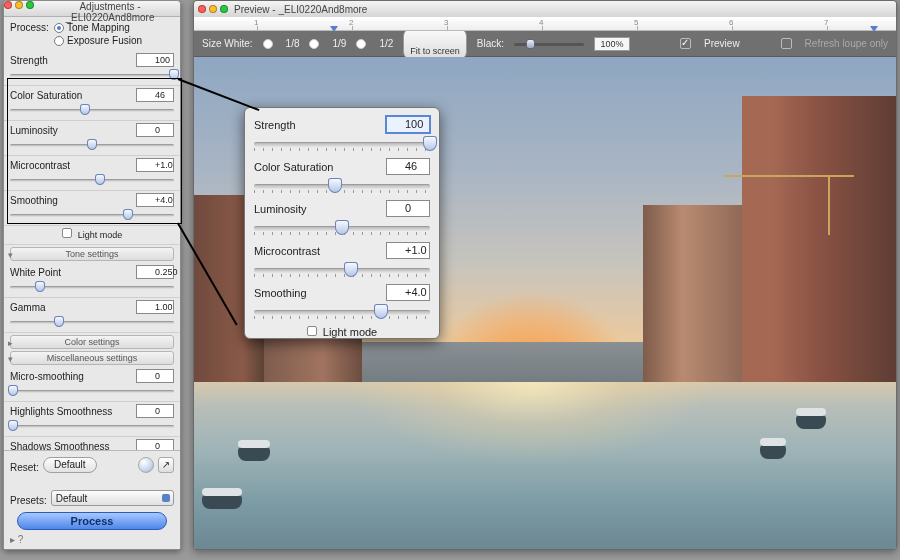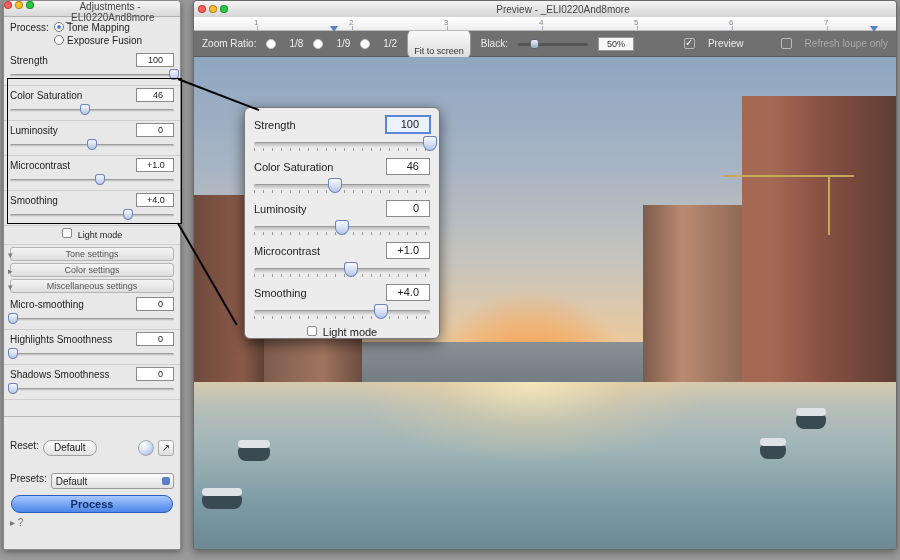--- a/index.html
+++ b/index.html
@@ -16,71 +16,71 @@
     height:16px; background:linear-gradient(#f5f5f5,#d8d8d8);
     border-bottom:1px solid #b0b0b0; border-radius:4px 4px 0 0;
     display:flex; align-items:flex-start; padding:0 0;
   }
   .traffic { display:flex; gap:3px; margin-right:6px;}
   .dot { width:8px; height:8px; border-radius:50%; border:0.5px solid rgba(0,0,0,.3);}
   .dot.r{background:#ff5f57;} .dot.y{background:#ffbd2e;} .dot.g{background:#28c940;}
   .titlebar .ttl{ flex:1; text-align:center; font-size:10px; color:#444;}
 
   .adjust .sect { padding:3px 6px; }
-  .row { display:flex; align-items:flex-start; margin:2px 0; }
+  .row { display:flex; align-items:flex-end; margin:2px 0; }
   .row label { font-size:10px; }
   .radio { width:10px;height:10px;border-radius:50%;border:1px solid #777;background:#fff;display:inline-block;margin-right:3px;position:relative;}
   .radio.checked::after{content:"";position:absolute;inset:2px;border-radius:50%;background:#4a7dd6;}
   .select {
     flex:1; height:16px; background:linear-gradient(#fdfdfd,#e0e0e0);
     border:1px solid #9a9a9a; border-radius:3px; font-size:10px;
     display:flex;align-items:center;padding:0 14px 0 4px;position:relative;
   }
   .select::after{content:"";position:absolute;right:3px;top:3px;width:8px;height:8px;
     background:#5a7fc9;border-radius:2px;}
   .select .arr{position:absolute;right:4px;top:3px;color:#fff;font-size:7px;line-height:4px;}
 
   .param { padding:2px 6px 4px; border-bottom:1px solid #cfcfcf;}
   .param .hd{display:flex;justify-content:space-between;align-items:center;}
   .param .hd span{font-size:10px;}
   .valbox{ width:38px;height:14px;border:1px solid #898989;background:#fff;font-size:9px;
-           text-align:right;padding:0 10px;line-height:12px;}
+           text-align:right;padding:0 18px;line-height:12px;}
   .slider{ position:relative;height:12px;margin-top:2px;}
   .slider .track{position:absolute;left:0;right:0;top:5px;height:3px;
     background:linear-gradient(#b8b8b8,#e8e8e8);border-radius:2px;border-top:1px solid #9c9c9c;}
   .slider .thumb{position:absolute;top:0;width:10px;height:11px;
     background:linear-gradient(#f6f9ff,#b7c7e6);border:1px solid #6a83b8;border-radius:3px 3px 50% 50%;
     transform:translateX(-50%);}
   .section-hdr{
     margin:2px 6px; height:14px;
     background:linear-gradient(#f4f4f4,#ddd);border:1px solid #b5b5b5;border-radius:3px;
     font-size:9px;text-align:center;line-height:12px;color:#555;position:relative;
   }
   .disc{position:absolute;left:-3px;top:1px;font-size:9px;color:#777;}
 
-  .footer{position:absolute;left:0;right:0;bottom:0;padding:21px 6px;
+  .footer{position:absolute;left:0;right:0;bottom:0;padding:4px 6px;
     border-top:1px solid #b9b9b9;background:#e8e8e8;}
   .hbtn{height:16px;background:linear-gradient(#fdfdfd,#e2e2e2);border:1px solid #a0a0a0;
     border-radius:8px;font-size:10px;padding:0 10px;line-height:14px;display:inline-block;}
   .process-btn{
-    margin:6px auto 2px;display:block;width:162px;height:18px;border-radius:9px;
+    margin:6px auto 2px;display:block;width:150px;height:18px;border-radius:9px;
     background:linear-gradient(#a7c8ff,#4e86e8);border:1px solid #2b5bbd;
     color:#10306a;font-size:11px;font-weight:bold;text-align:center;line-height:16px;
   }
   .chk{width:10px;height:10px;border:1px solid #888;background:#fff;border-radius:2px;display:inline-block;margin-right:3px;position:relative;}
 
   
   .preview{
     position:absolute; left:193px; top:0; width:704px; height:550px;
     border:1px solid #6a6a6a; border-radius:4px; overflow:hidden;
     box-shadow:0 2px 8px rgba(0,0,0,.4); background:#707070;
   }
   .preview .pv-title{height:16px;background:linear-gradient(#f4f4f4,#d6d6d6);
     display:flex;align-items:center;padding:0 4px;font-size:10px;color:#444;}
-  .preview .pv-title .ttl{flex:1;text-align:center;}
+  .preview .pv-title .ttl{flex:1;}
   .ruler{height:14px;background:linear-gradient(#fff,#eee);border-bottom:1px solid #bbb;
     position:relative;font-size:8px;color:#888;}
   .ruler span{position:absolute;top:1px;}
   .ruler .mk{position:absolute;top:9px;width:1px;height:4px;background:#aab;}
   .ruler .tri{position:absolute;top:9px;width:0;height:0;border-left:4px solid transparent;
     border-right:4px solid transparent;border-top:6px solid #5a7fc9;transform:translateX(-4px);}
 
   .toolbar{height:26px;background:#707070;display:flex;align-items:center;gap:10px;
     padding:0 8px;font-size:10px;color:#eee;border-bottom:1px solid #5a5a5a;}
   .toolbar .radio{border-color:#ccc;}
@@ -219,20 +219,40 @@
 
   <div style="text-align:center;padding:2px 0 4px;border-bottom:1px solid #cfcfcf;">
     <span class="chk"></span>
     <span style="font-size:9px;">Light mode</span>
   </div>
 
   <div class="section-hdr">
     <span class="disc">▾</span><span>Tone settings</span>
   </div>
   <div id="tone-params">
+  <div class="param">
+    <div class="hd">
+      <span>White Point</span>
+      <div class="valbox">0.250</div>
+    </div>
+    <div class="slider">
+      <div class="track"></div>
+      <div class="thumb" style="left:18%;"></div>
+    </div>
+  </div>
+  <div class="param">
+    <div class="hd">
+      <span>Gamma</span>
+      <div class="valbox">1.00</div>
+    </div>
+    <div class="slider">
+      <div class="track"></div>
+      <div class="thumb" style="left:30%;"></div>
+    </div>
+  </div>
     </div>
 
   <div class="section-hdr">
     <span class="disc">▸</span><span>Color settings</span>
   </div>
   <div class="section-hdr">
     <span class="disc">▾</span><span>Miscellaneous settings</span>
   </div>
   <div id="misc-params">
   <div class="param">
@@ -310,34 +330,34 @@
       <span style="left:440px">5</span>
       <div class="mk" style="left:443px"></div>
       <span style="left:535px">6</span>
       <div class="mk" style="left:538px"></div>
       <span style="left:630px">7</span>
       <div class="mk" style="left:633px"></div>
       <div class="tri" style="left:140px"></div>
       <div class="tri" style="left:680px"></div>
     </div>
   <div class="toolbar">
-    <span>Zoom Ratio:</span>
+    <span>Size White:</span>
     <span class="radio"></span>
       <span>1/8</span>
     <span class="radio checked"></span>
       <span>1/9</span>
     <span class="radio"></span>
       <span>1/2</span>
     <span class="tb-btn">Fit to screen</span>
     <span>Black:</span>
     <div style="position:relative;width:70px;height:12px;">
       <div style="position:absolute;left:0;right:0;top:5px;height:3px;background:#555;border-radius:2px;"></div>
       <div style="position:absolute;left:12px;top:1px;width:9px;height:10px;background:linear-gradient(#eef,#9ab);border:1px solid #667;border-radius:3px;"></div>
     </div>
-    <span class="tb-field">50%</span>
+    <span class="tb-field">100%</span>
     <span style="width:30px;"></span>
     <span class="tb-chk checked"></span>
     <span>Preview</span>
     <span style="flex:1"></span>
     <span class="tb-chk"></span>
     <span style="color:#aaa;">Refresh loupe only</span>
   </div>
 
   <div class="canvas">
     <div class="sky"></div>

